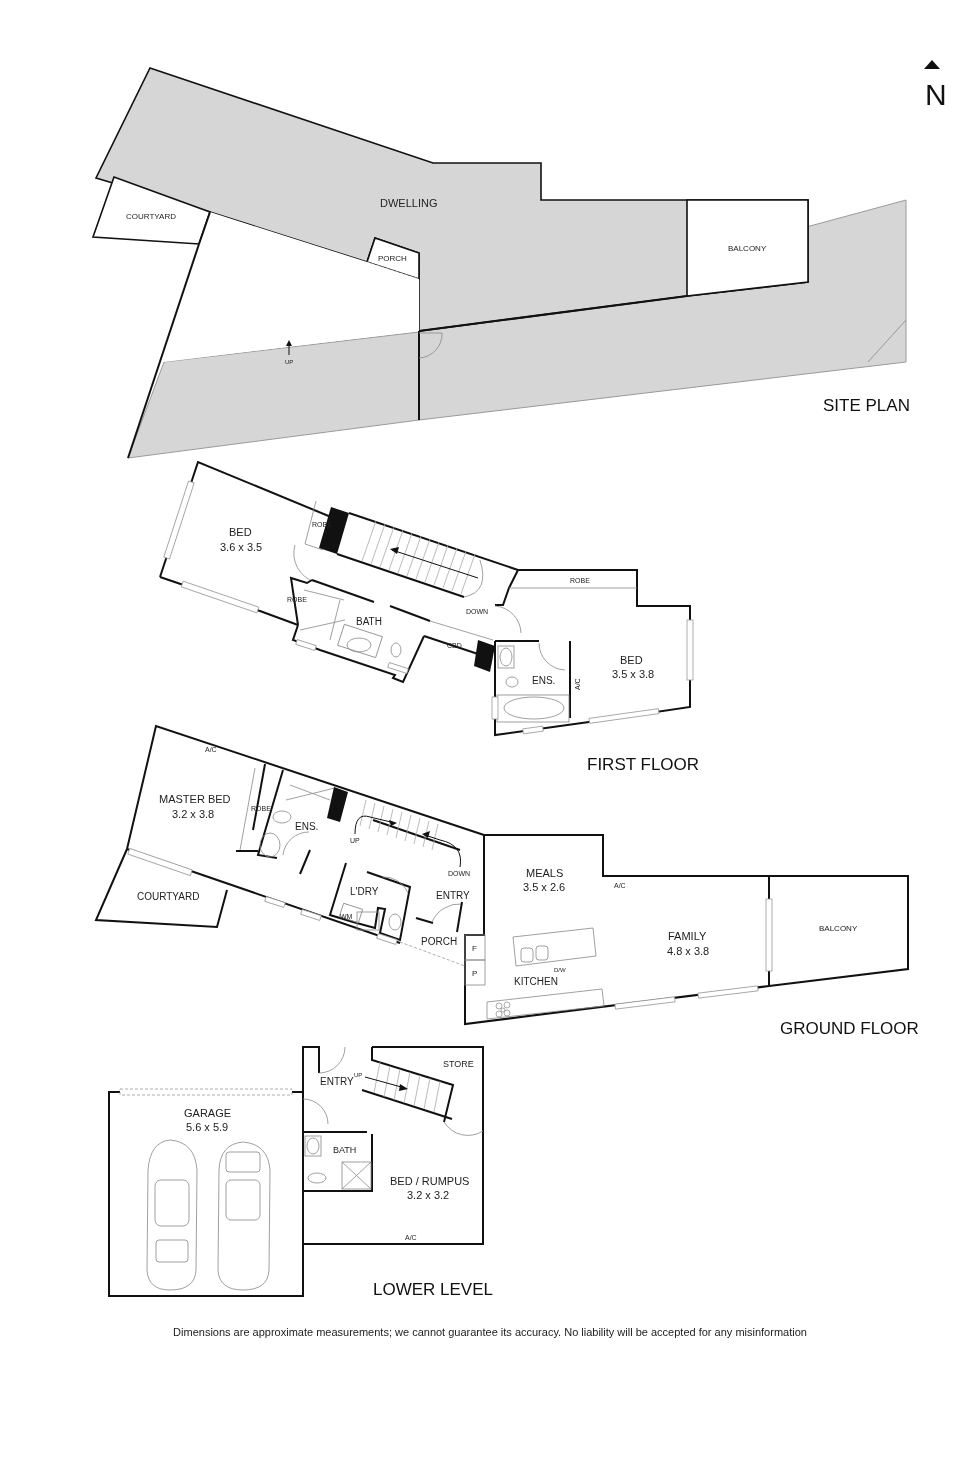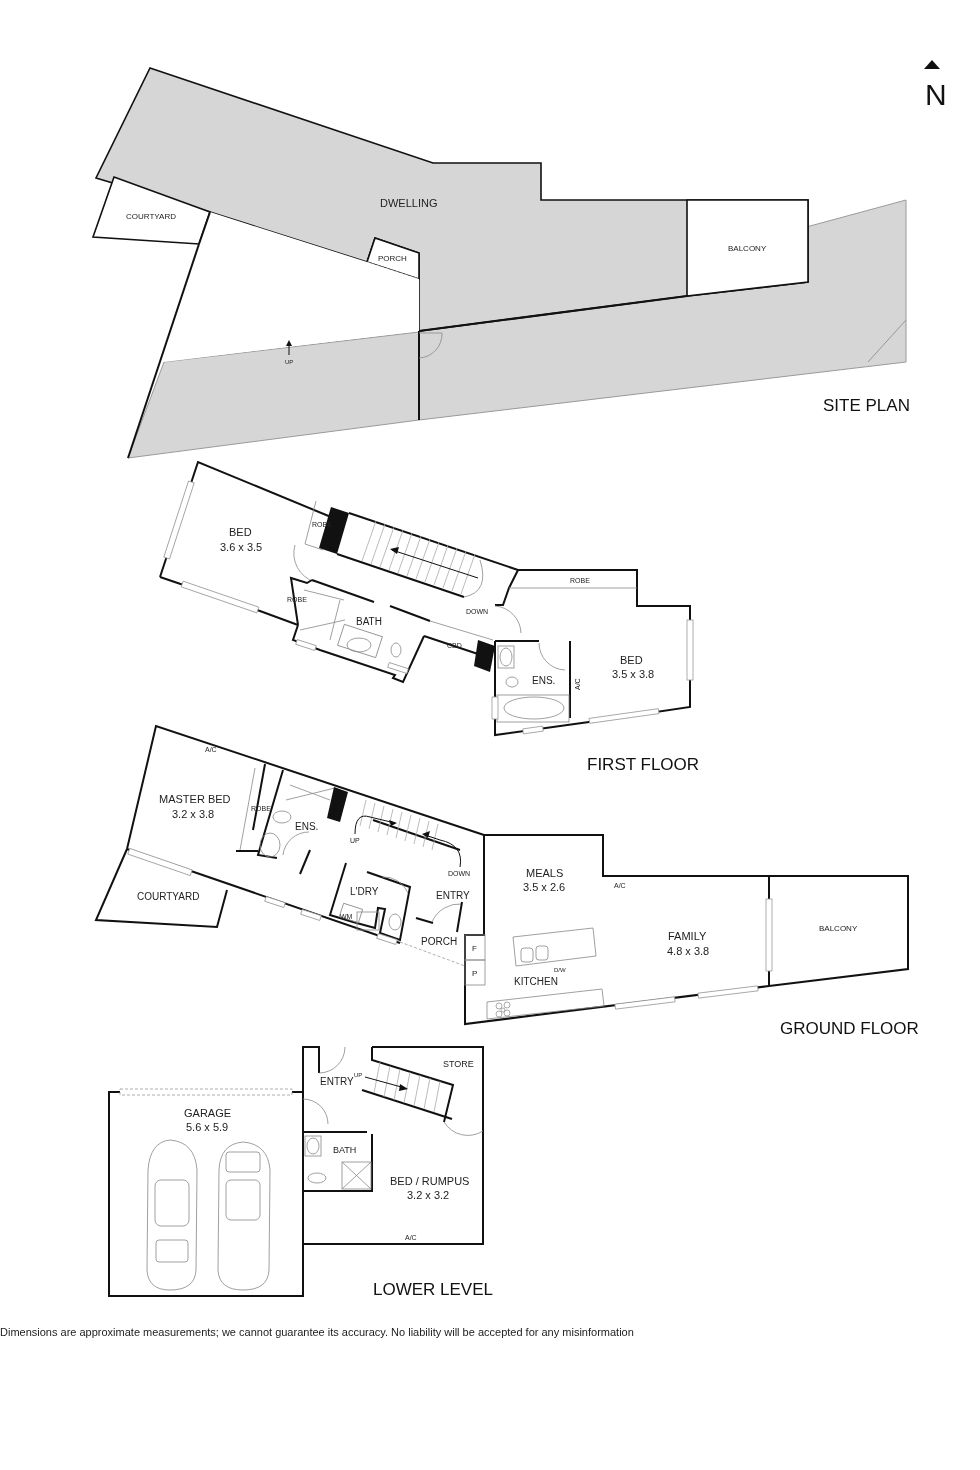--- a/index.html
+++ b/index.html
@@ -12,21 +12,21 @@
   .site-fill-soft { fill: #d6d6d6; stroke: #9a9a9a; stroke-width: 1; }
   .white-fill { fill: #ffffff; stroke: #111; stroke-width: 1.6; }
   .win { fill: #fff; stroke: #999; stroke-width: 0.8; }
   .solid { fill: #111; }
   text { font-family: "Liberation Sans", "DejaVu Sans", sans-serif; fill: #222; }
   .lbl-xs { font-size: 8px; }
   .lbl-s { font-size: 10px; }
   .lbl-m { font-size: 11px; }
   .title { font-size: 17px; fill: #111; }
   .north { font-size: 30px; fill: #111; }
-  .disclaimer { position: absolute; left: 0; width: 980px; top: 1326px; font-size: 11px; color: #222; }
+  .disclaimer { position: absolute; left: 0; width: 980px; top: 1326px; text-align: center; font-size: 11px; color: #222; }
 </style>
 </head>
 <body>
 
 <svg width="980" height="1470" viewBox="0 0 980 1470">
 
   <g>
     <polygon points="924,69 932,60 940,69" fill="#111"></polygon>
   </g>
   <text x="925" y="105" class="north">N</text>

